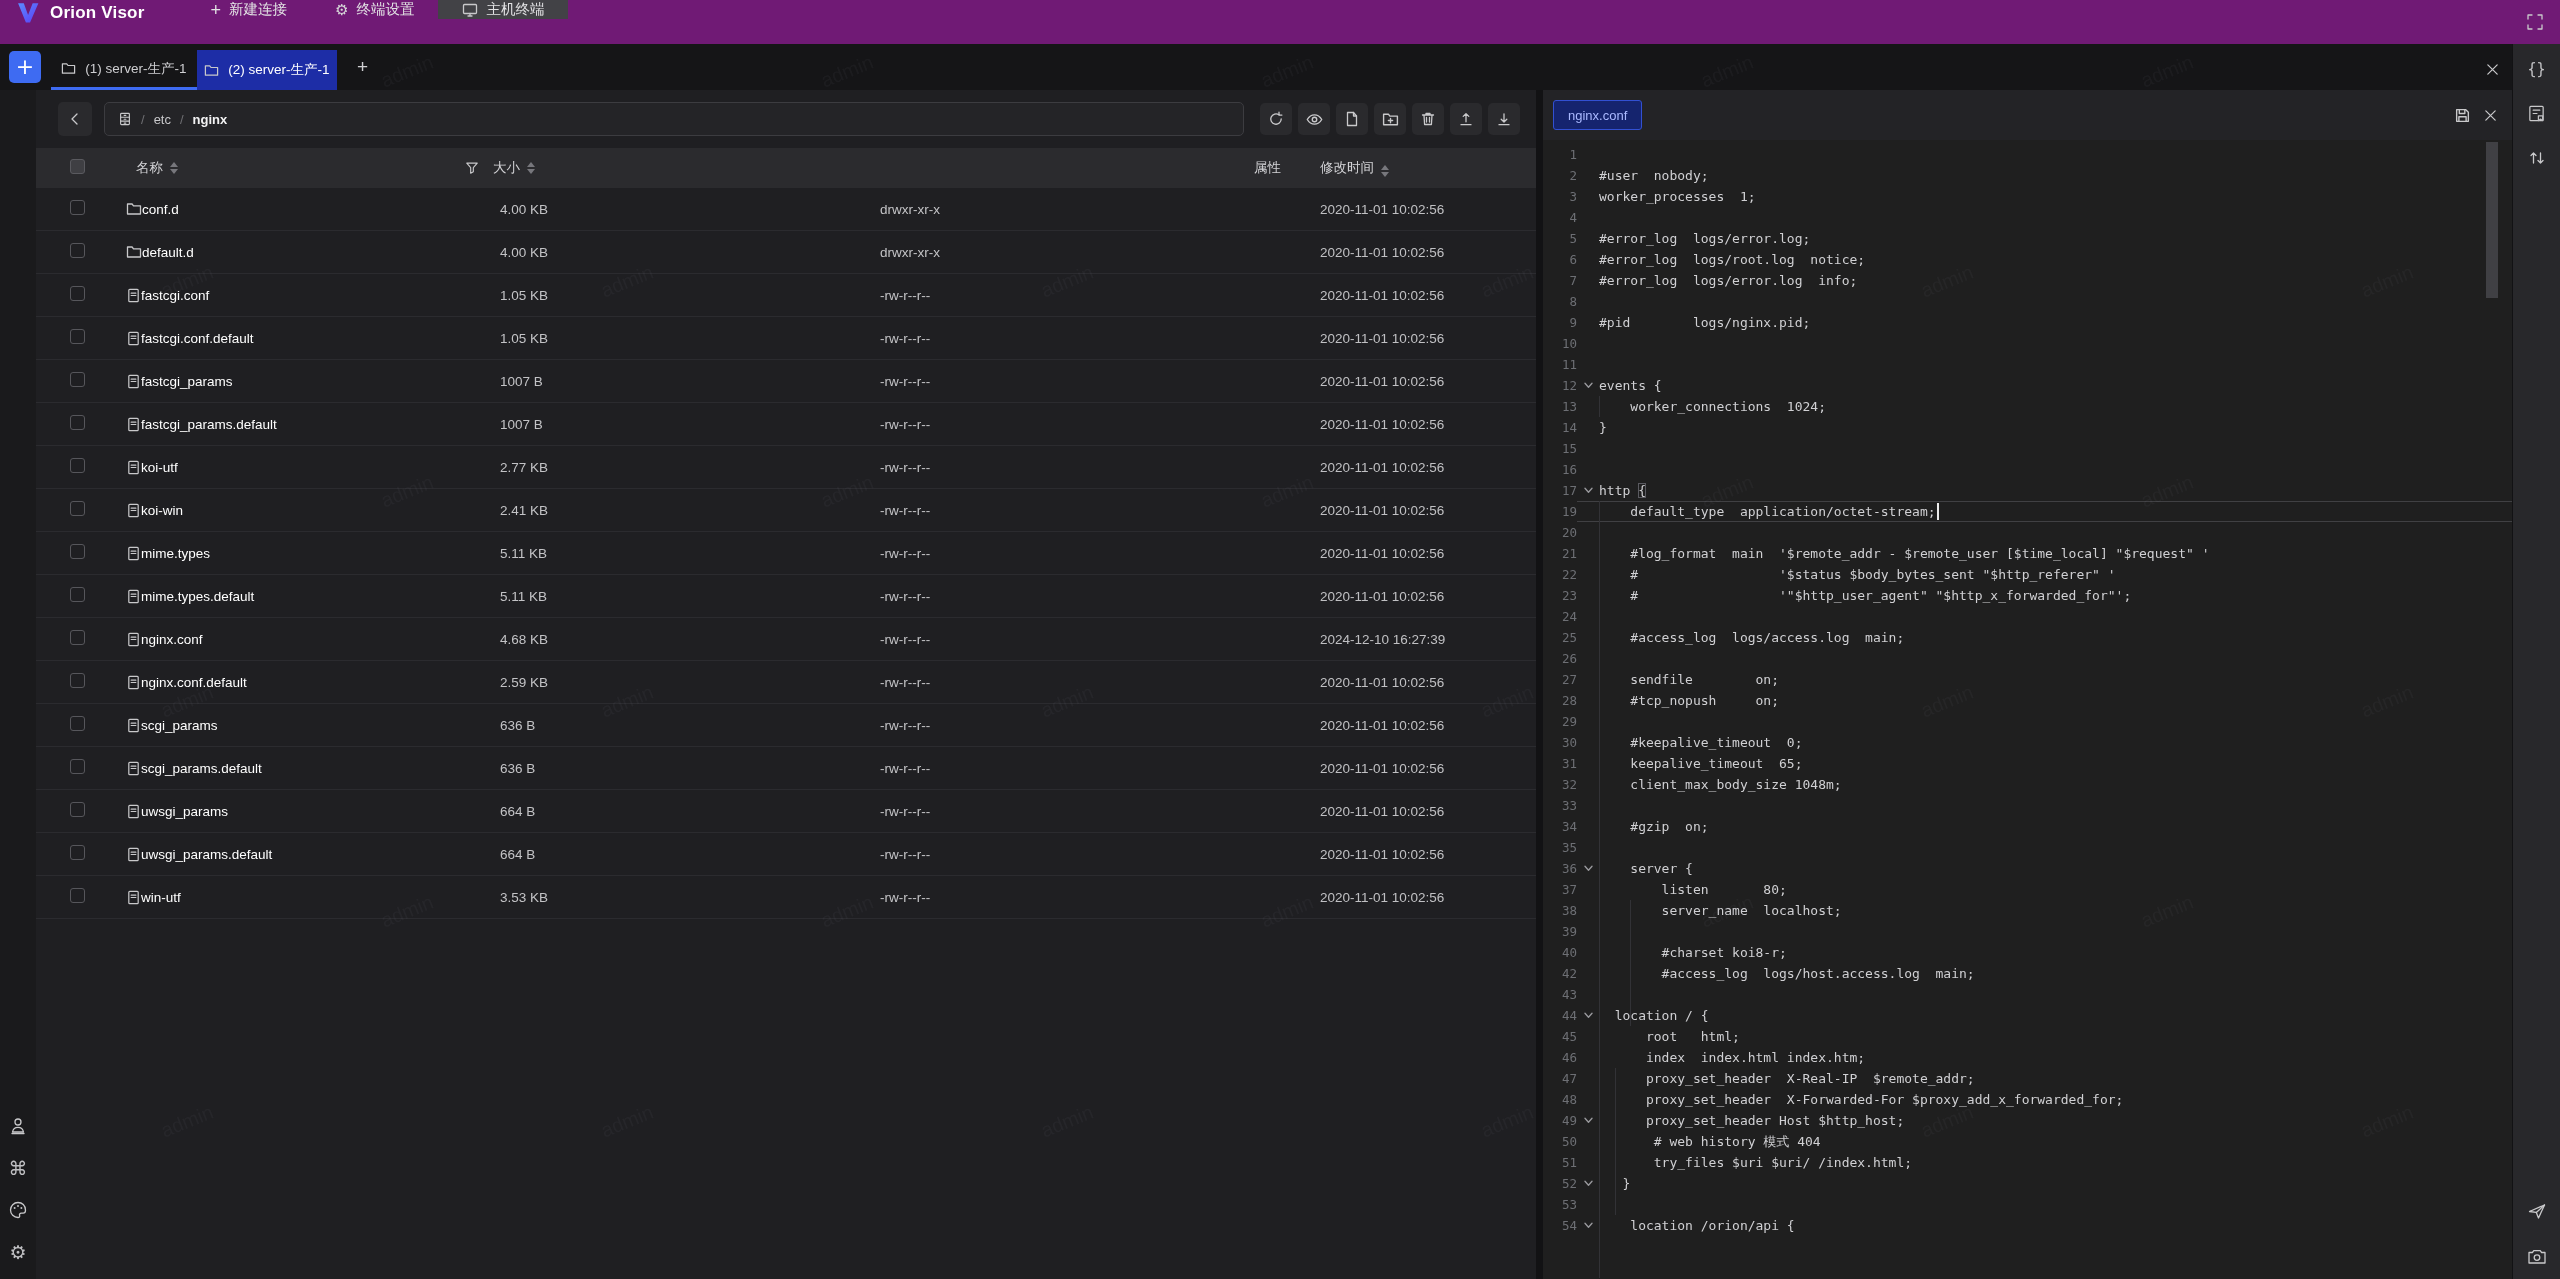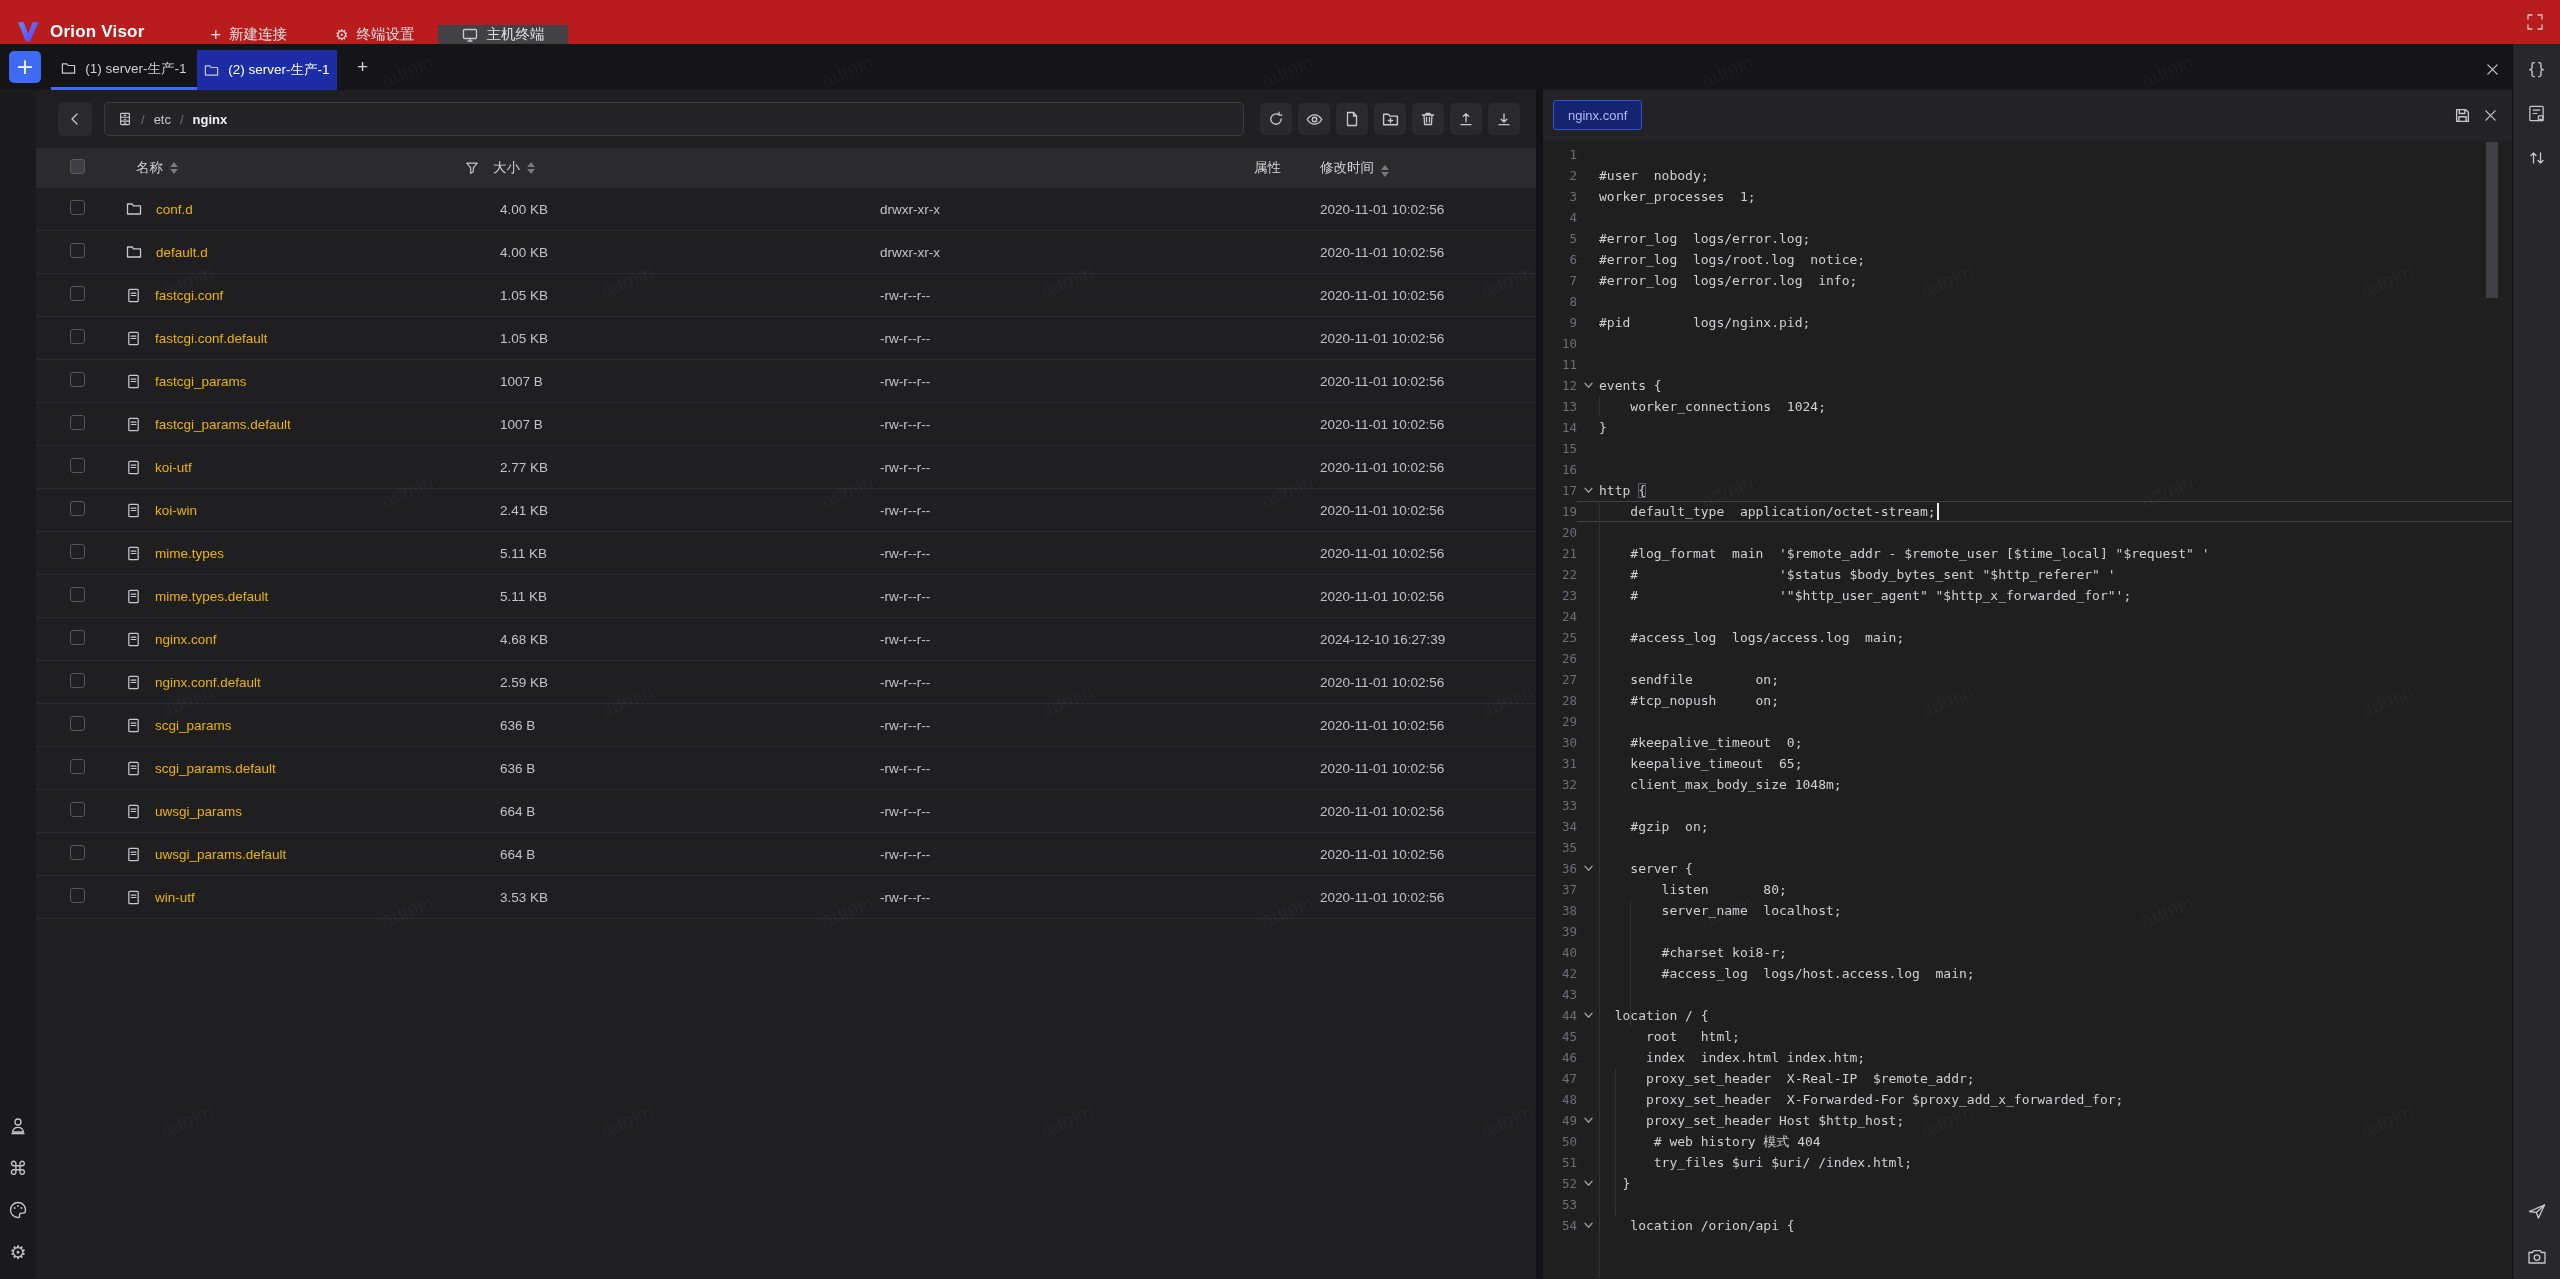--- a/index.html
+++ b/index.html
@@ -2,21 +2,21 @@
 <html><head>
 <meta charset="utf-8">
 <style>
   * { margin:0; padding:0; box-sizing:border-box; }
   html,body { width:2560px; height:1279px; overflow:hidden; }
   body { background:#1a1a1c; font-family:"Liberation Sans", sans-serif; color:#d6d6d8; position:relative; }
   svg { display:block; }
   .ic { stroke:#c9c9cb; fill:none; stroke-width:1.3; stroke-linecap:round; stroke-linejoin:round; }
 
   
-  .topbar { height:44px; background:#b91c1c; display:flex; align-items:flex-end; position:relative; z-index:5; }
+  .topbar { height:44px; background:#701a75; display:flex; align-items:flex-start; position:relative; z-index:5; }
   .brand { display:flex; align-items:center; gap:9px; padding:0 14px 0 16px; }
   .app-name { font-size:17px; font-weight:bold; color:#ffffff; letter-spacing:.2px; }
   .menu { display:flex; margin-left:28px; }
   .menu-item { display:flex; align-items:center; gap:8px; padding:0 24px; font-size:14.5px; color:#e2e2e4; cursor:pointer; }
   .menu-item.active { background:#424246; }
   .menu-plus { font-size:18px; color:#e2e2e4; line-height:1; }
   .menu-gear { font-size:15px; color:#d6d6d8; line-height:1; }
   .fs-btn { position:absolute; right:6px; top:0; width:38px; height:44px; display:flex; align-items:center; justify-content:center; cursor:pointer; }
 
   
@@ -57,21 +57,21 @@
   .cell-check { padding-left:34px; }
   .th-name { padding-left:10px; display:flex; align-items:center; gap:7px; }
   .th-size { display:flex; align-items:center; gap:7px; }
   .th-size .lbl { margin-left:7px; }
   .th-attr { padding-left:35px;text-align:right; }
   .th-mtime { padding-left:39px; display:flex; align-items:flex-end; gap:7px; }
   .sorter { display:flex; flex-direction:column; gap:2px; cursor:pointer; }
 
   .tbody { flex:1; overflow:hidden; }
   .frow { height:43px; border-bottom:1px solid #2b2b2f; font-size:13.5px; color:#c3c3c6; cursor:pointer; }
-  .name-cell { display:flex; align-items:center; gap:14px; color:#eab308; }
+  .name-cell { display:flex; align-items:center; gap:0; color:#ffffff; }
   .val-pad { padding-left:35px; }
   .mtime-pad { padding-left:39px; color:#c0c0c3; }
   .checkbox { width:15px; height:15px; border:1.5px solid #56565b; border-radius:3px; background:transparent; display:inline-block; cursor:pointer; }
   .checkbox.all { background:#3f3f43; border-color:#5a5a5f; }
 
   .divider { width:7px; background:#121214; flex:none; }
 
   
   .editor { flex:1; background:#1f1f1f; display:flex; flex-direction:column; min-width:0; position:relative; }
   .edit-tabs { height:50px; background:#232326; display:flex; align-items:center; padding:0 8px 0 10px; flex:none; }

